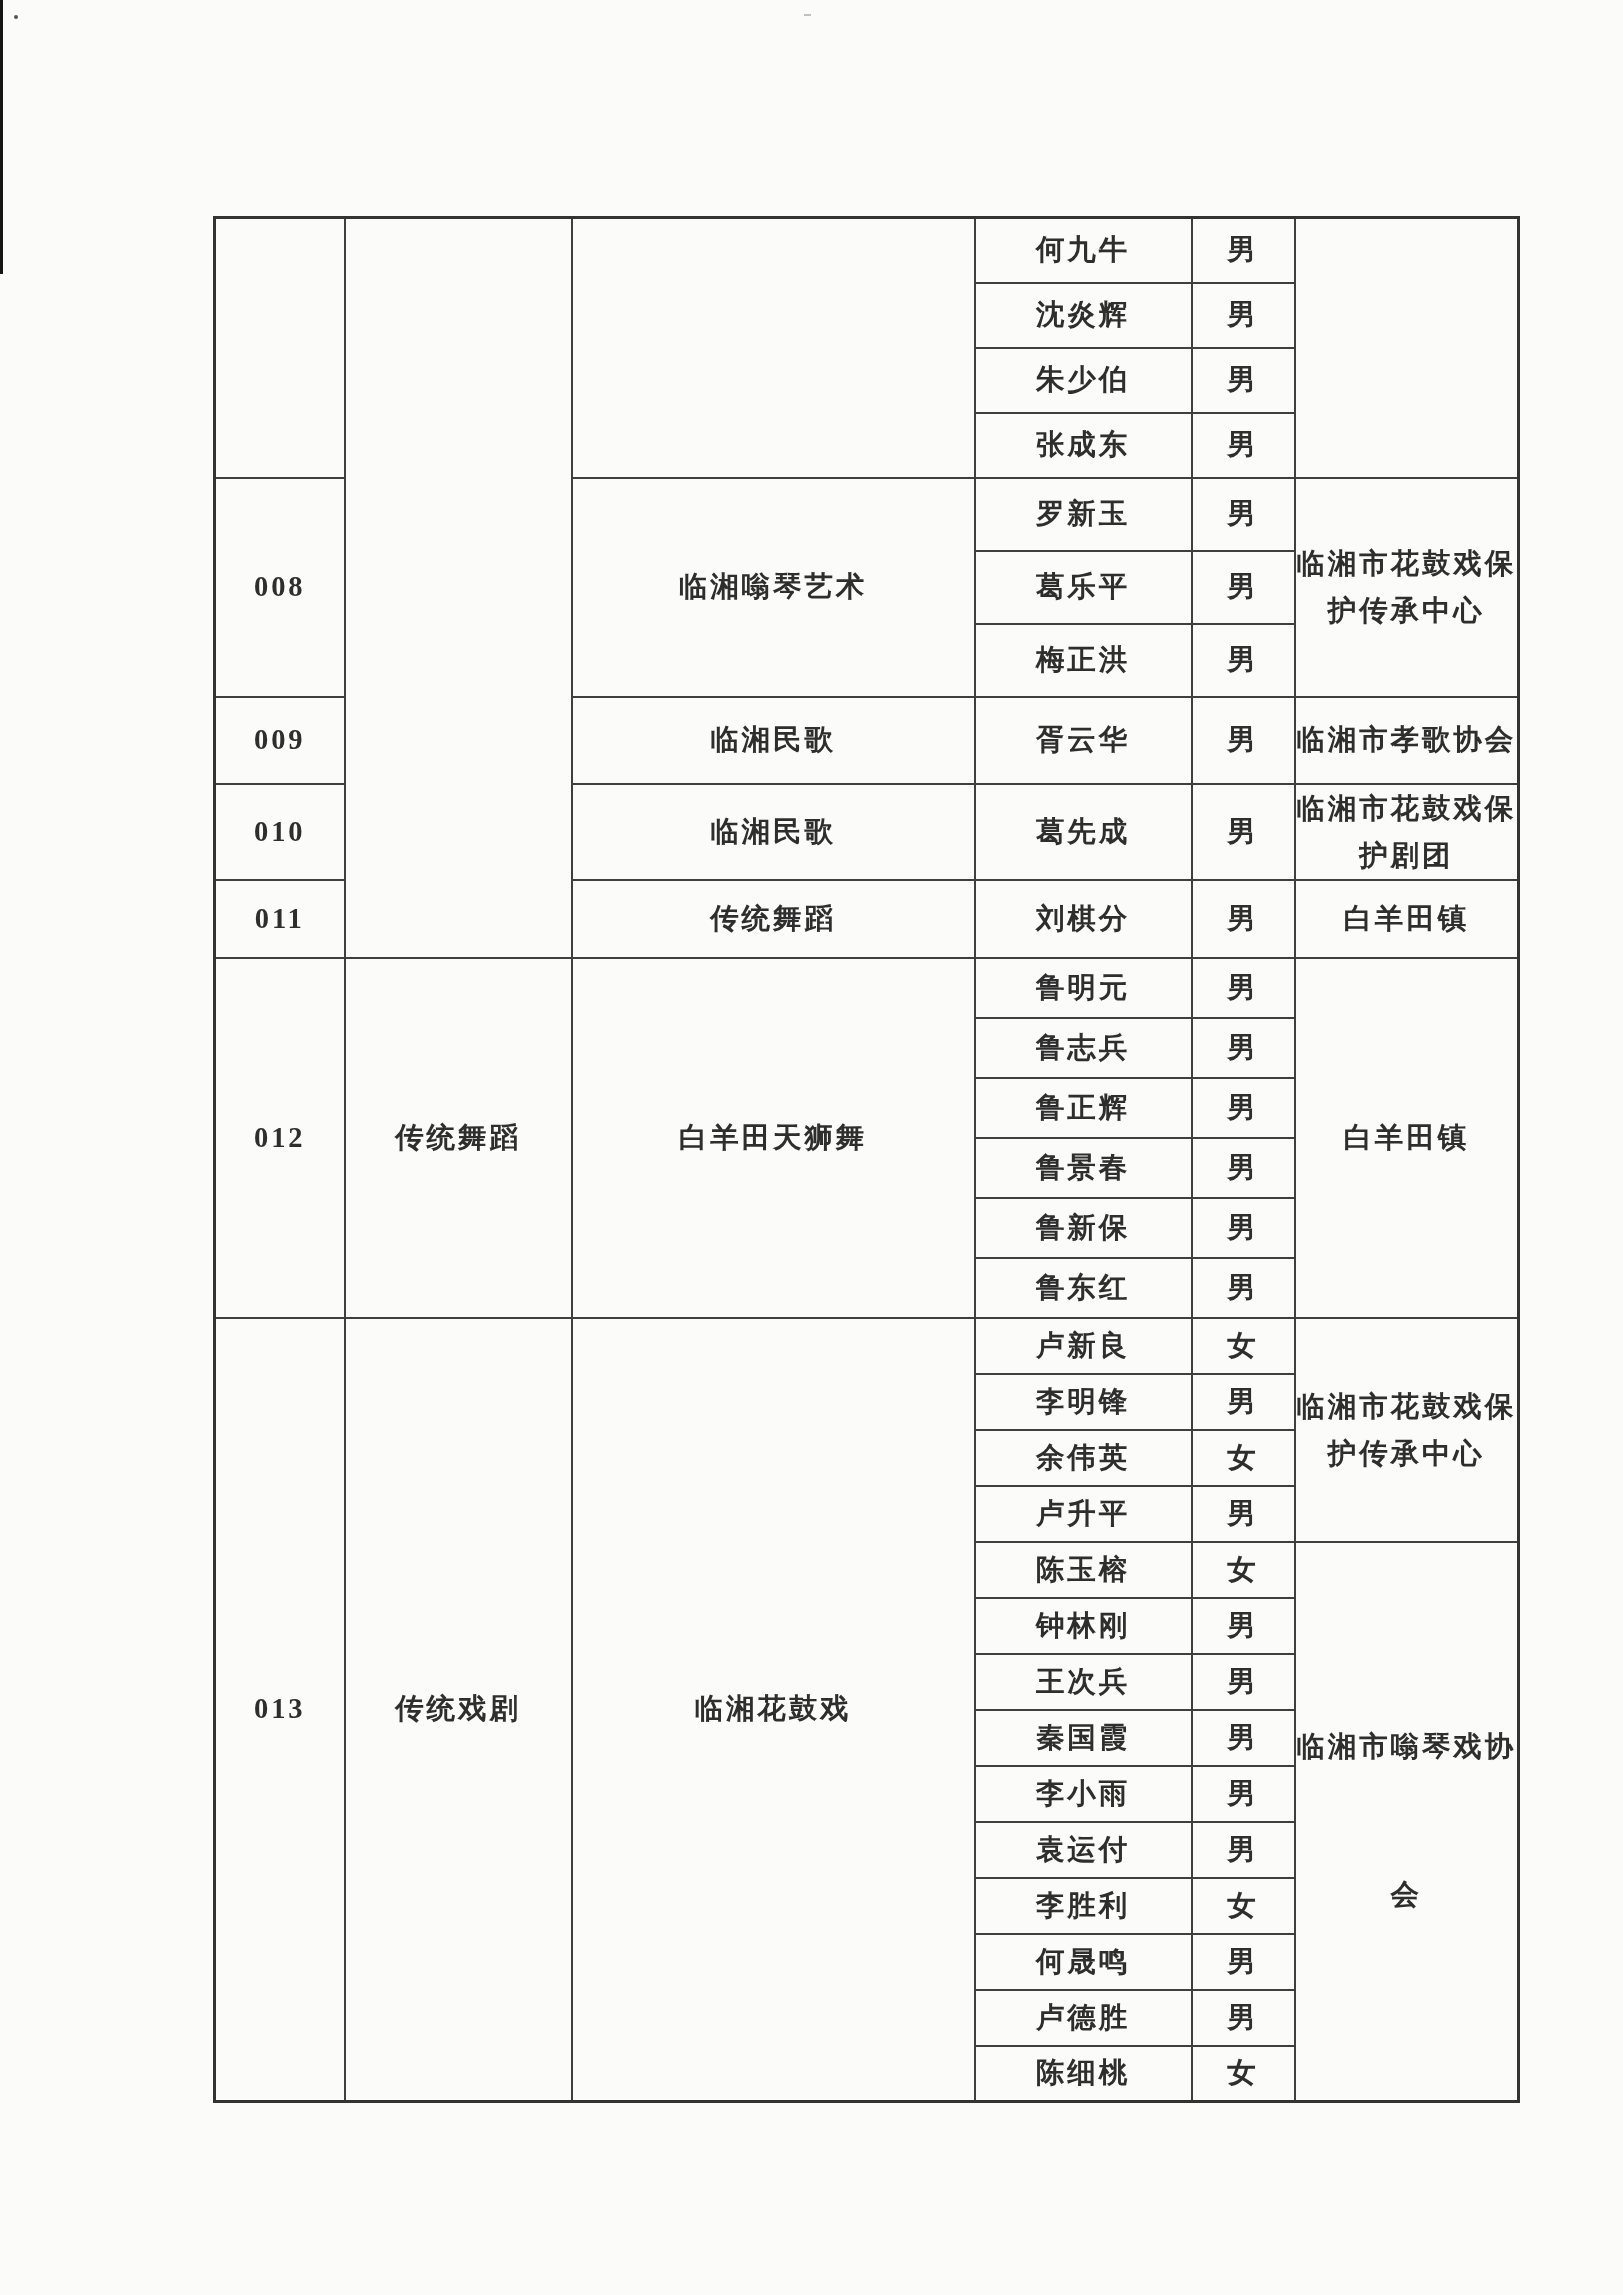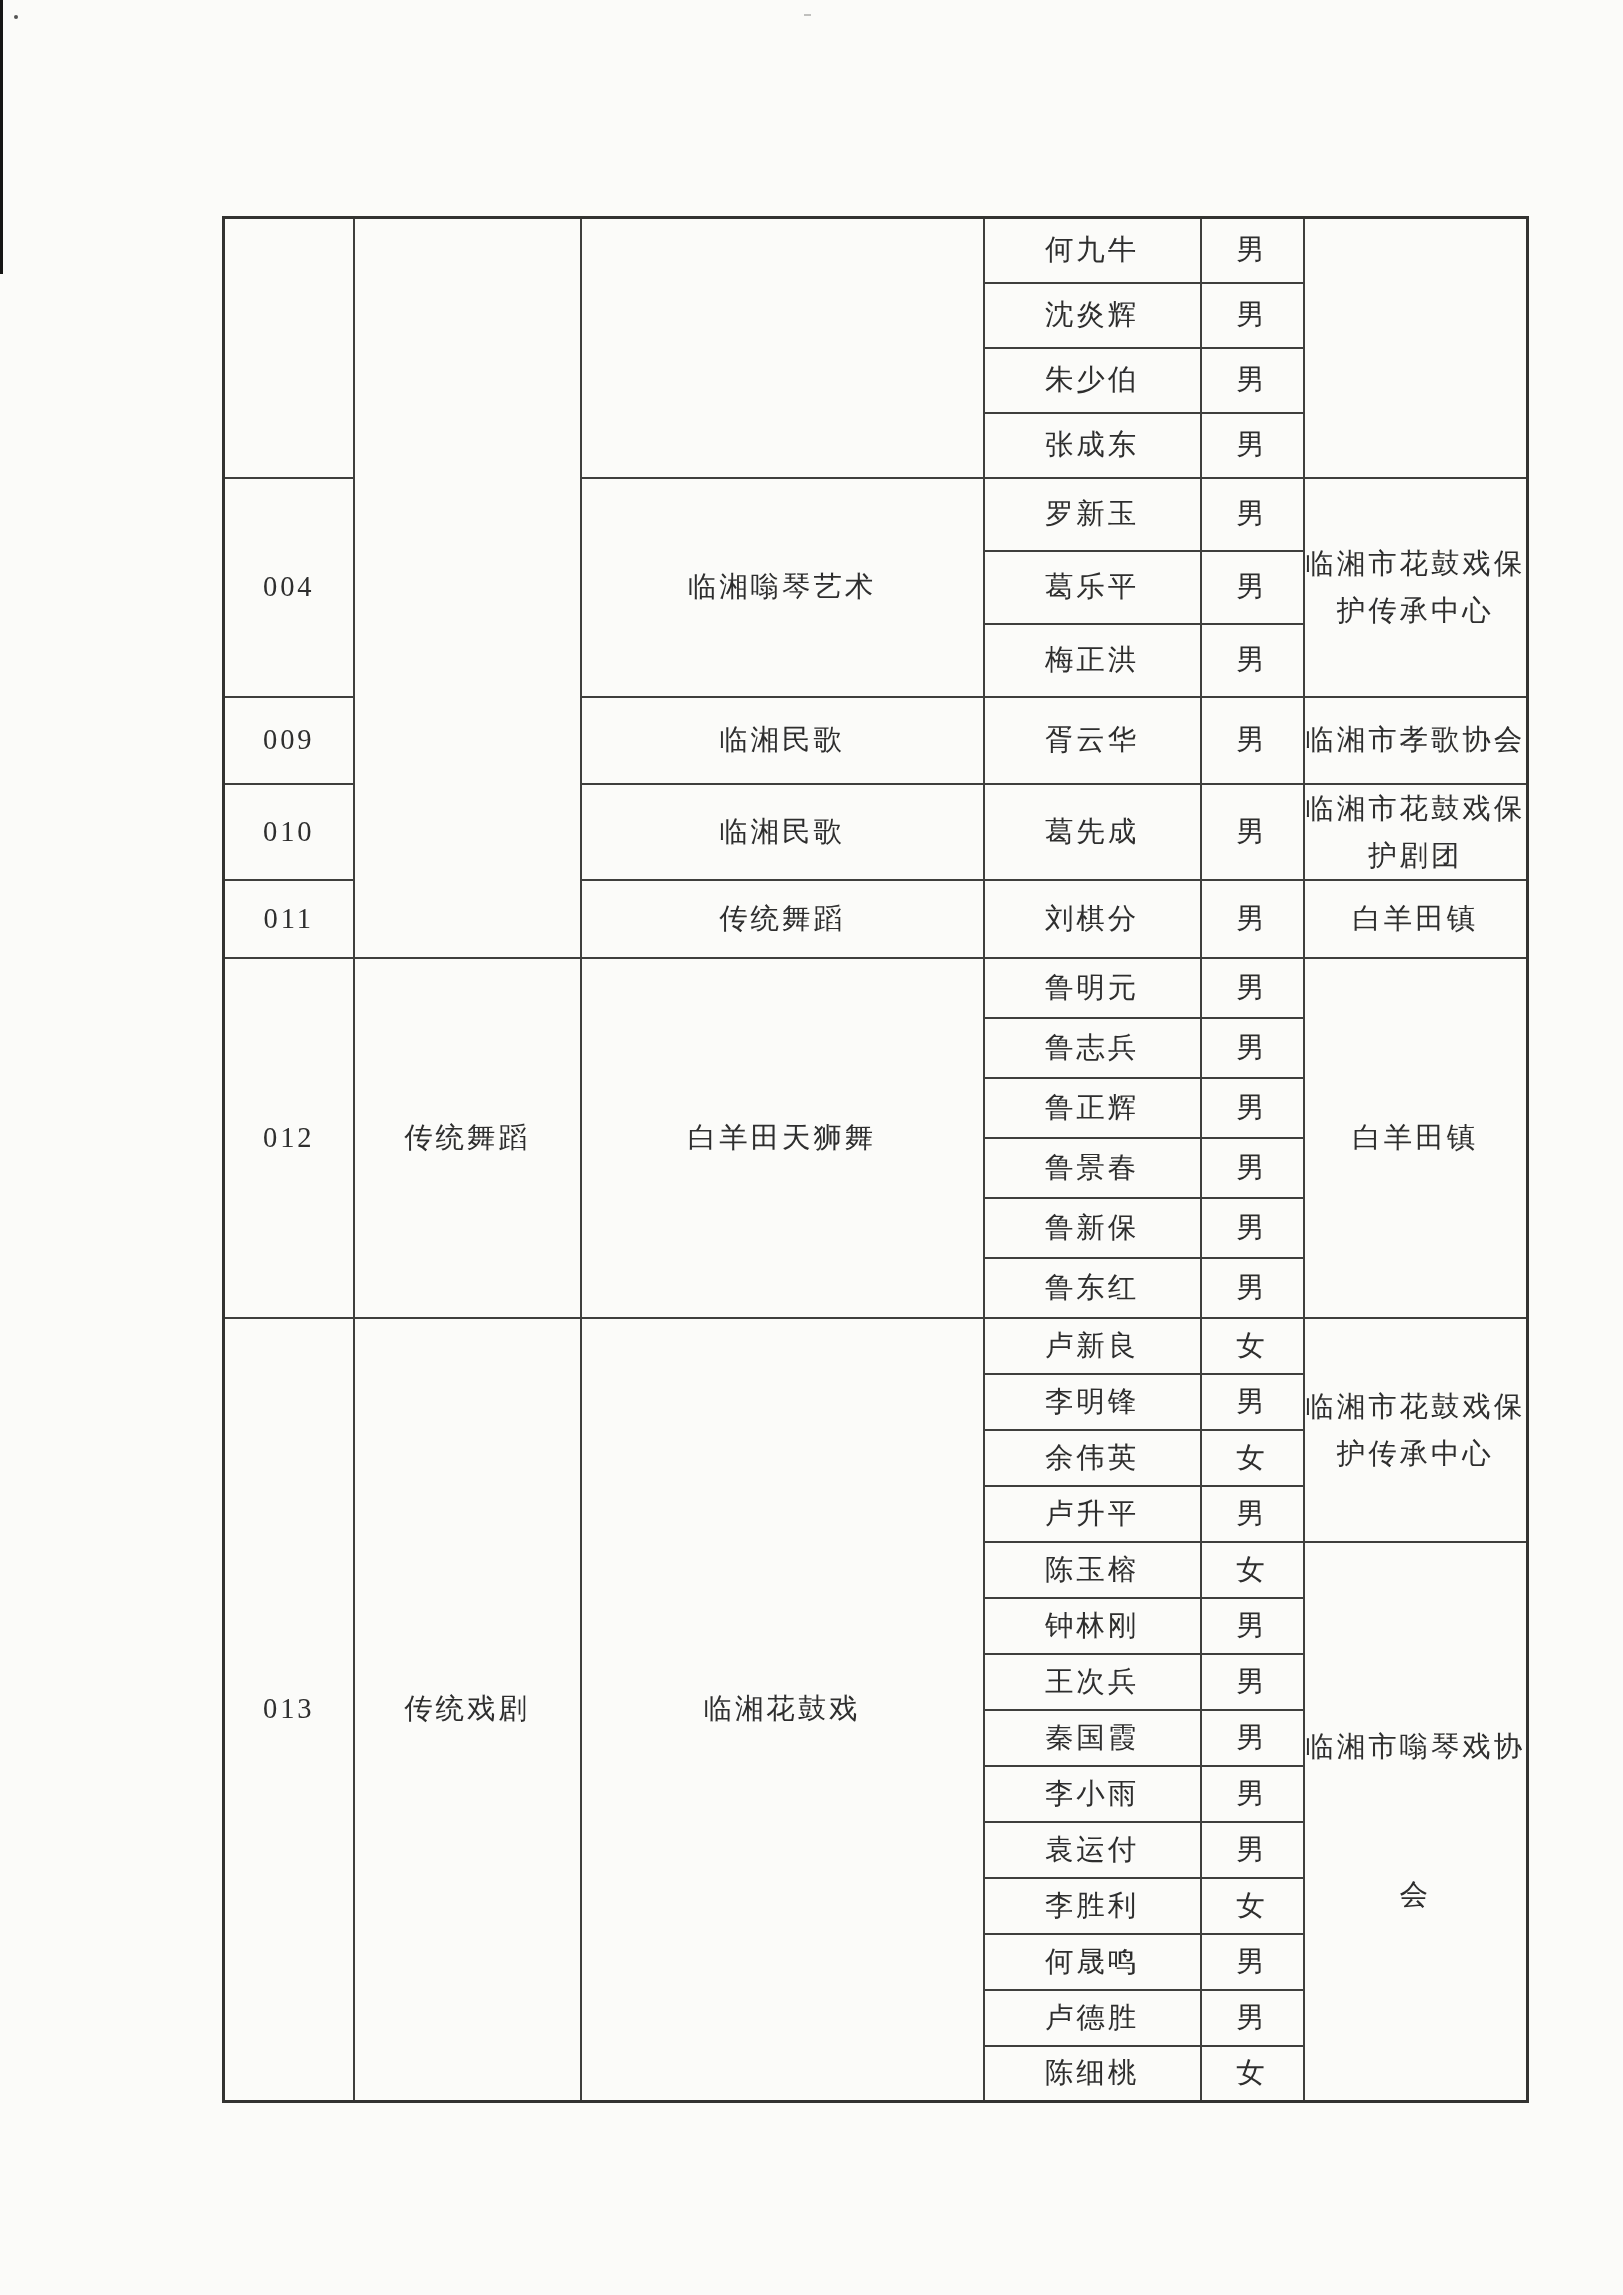--- a/index.html
+++ b/index.html
@@ -11,25 +11,26 @@
     position:relative;
     overflow:hidden;
   }
   .page{position:absolute;inset:0;}
   
   .artifact-line{position:absolute;left:0;top:0;width:3.4px;height:274px;background:#151515;}
   .artifact-dot{position:absolute;left:13.7px;top:14.7px;width:4.4px;height:4.4px;background:#2a2a2a;border-radius:50%;opacity:.8;}
   .artifact-speck{position:absolute;left:804px;top:13.7px;width:6.9px;height:2.5px;background:#9a9a96;opacity:.6;}
 
   table.roster{
-    position:absolute;left:222px;top:216px;
+    position:absolute;left:213px;top:216px;
     width:1305px;
     border-collapse:collapse;
     table-layout:fixed;
     border:3.4px solid #333331;
+    font-weight:bold;
   }
   table.roster td{
     border:2px solid #3f3f3d;
     text-align:center;
     vertical-align:middle;
     padding:0;
     font-size:28.5px;
     letter-spacing:2.9px;
     overflow:hidden;
   }
@@ -78,21 +79,21 @@
         </tr>
         <tr style="height: 65px;">
           <td class="name">朱少伯</td>
           <td class="gender">男</td>
         </tr>
         <tr style="height: 65px;">
           <td class="name">张成东</td>
           <td class="gender">男</td>
         </tr>
         <tr style="height: 73px;">
-          <td class="num gs" rowspan="3">004</td>
+          <td class="num gs" rowspan="3">008</td>
           <td class="proj gs" rowspan="3">临湘嗡琴艺术</td>
           <td class="name gs">罗新玉</td>
           <td class="gender gs">男</td>
           <td class="org gs" rowspan="3">临湘市花鼓戏保护传承中心</td>
         </tr>
         <tr style="height: 73px;">
           <td class="name">葛乐平</td>
           <td class="gender">男</td>
         </tr>
         <tr style="height: 73px;">

